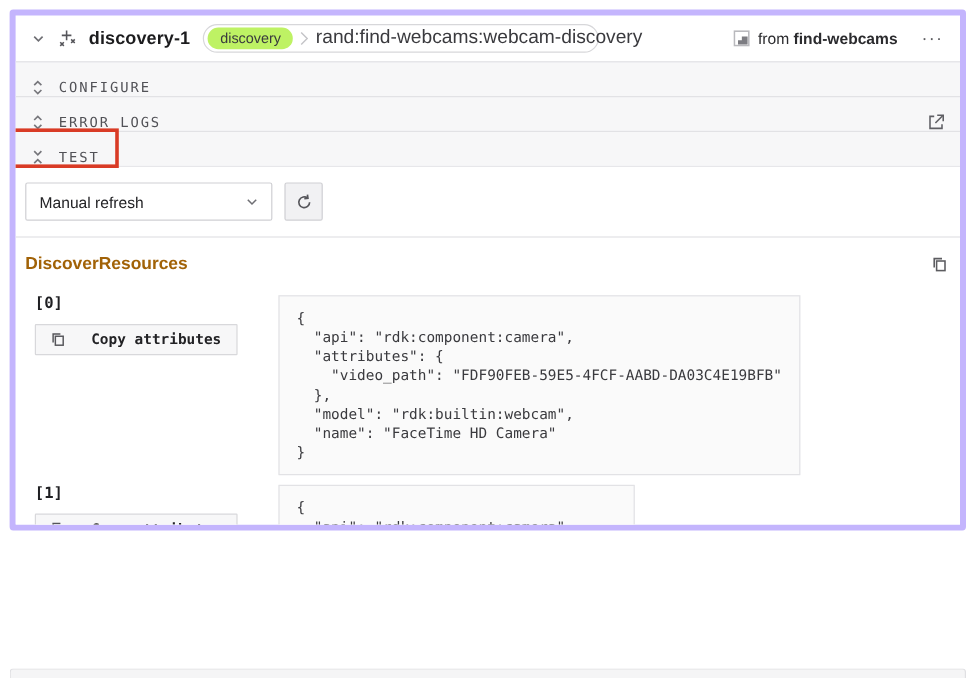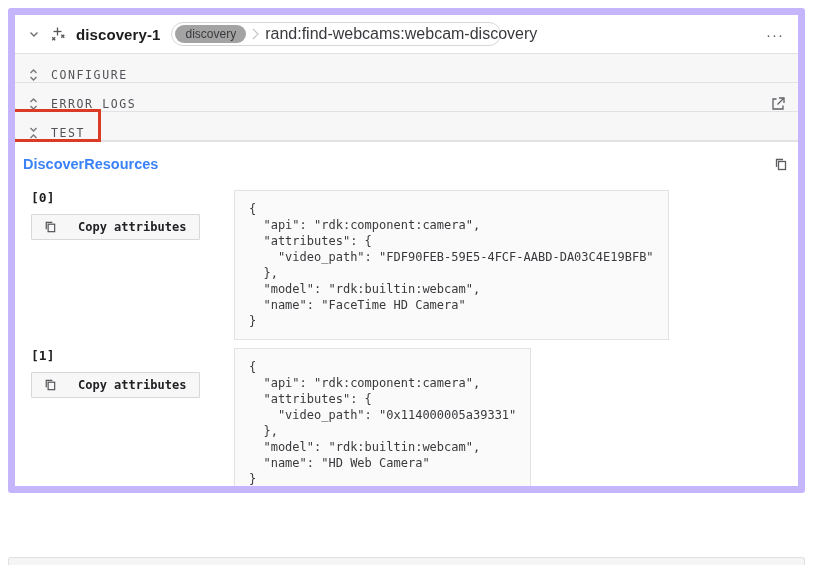--- a/index.html
+++ b/index.html
@@ -8,23 +8,23 @@
     position: relative;
     background: #ffffff;
     font-family: "Liberation Sans", sans-serif;
     color: #1c1c1c;
     overflow: hidden;
   }
 
   .card {
     position: absolute;
     left: 8px; top: 8px;
-    width: 797px; height: 485px;
+    width: 797px; height: 434px;
     background: #ffffff;
-    border: 7px solid #c4b5fd;
+    border: 5px solid #c4b5fd;
     border-radius: 3px;
     overflow: hidden;
   }
 
   
   .card-header {
     height: 38px;
     display: flex;
     align-items: center;
     padding: 0 12px;
@@ -50,21 +50,21 @@
     align-items: center;
     gap: 6px;
     border: 1px solid #d7d7da;
     border-radius: 999px;
     padding: 2px 11px 2px 3px;
     background: #fff;
     max-width: 330px;
     white-space: nowrap;
   }
   .badge-type {
-    background: #a3a3a3;
+    background: #bef264;
     border-radius: 999px;
     padding: 2px 10px;
     font-size: 12px;
     color: #3a3a3e;
   }
   .badge-sep { display: inline-flex; color: #c4c4c8; }
   .badge-model { font-size: 16px; color: #3a3a3e; }
   .hdr-spacer { flex: 1; }
   .from-wrap {
     display: inline-flex;
@@ -148,21 +148,21 @@
   .divider { border-top: 1px solid #e2e2e5; }
 
   .method-panel { padding: 10px 8px 0 8px; }
   .method-header {
     display: flex;
     align-items: center;
     justify-content: space-between;
     height: 24px;
     margin-bottom: 14px;
   }
-  .method-title { font-size: 14.5px; font-weight: 700; color: #3b82f6; }
+  .method-title { font-size: 14.5px; font-weight: 700; color: #a16207; }
   .copy-all-btn { color: #5c5c60; padding: 2px; }
 
   .result-row { display: flex; align-items: flex-start; margin-bottom: 8px; }
   .result-left { width: 211px; flex: 0 0 211px; padding-left: 8px; }
   .result-index {
     font-family: "DejaVu Sans Mono", "Liberation Mono", monospace;
     font-size: 13px;
     font-weight: 600;
     color: #1f1f22;
   }
@@ -229,20 +229,29 @@
     <span class="badge">
       <span class="badge-type">discovery</span>
       <span class="badge-sep">
         <svg width="7" height="12" viewBox="0 0 7 12" fill="none" stroke="currentColor" stroke-width="1.2">
             <polyline points="1,1 6,6 1,11"></polyline>
           </svg>
       </span>
       <span class="badge-model">rand:find-webcams:webcam-discovery</span>
     </span>
     <span class="hdr-spacer"></span>
+    <span class="from-wrap">
+      <span class="hdr-icon" style="margin-left:0;color:#8a8a8f;">
+        <svg width="14" height="14" viewBox="0 0 14 14">
+            <rect x="1" y="1" width="12" height="12" fill="none" stroke="#b9b9bd" stroke-width="1.3"></rect>
+            <path d="M12 12 H4 V8.5 H7.2 V5.5 H12 Z" fill="#7d7d82"></path>
+          </svg>
+      </span>
+      <span><span>from</span>&nbsp;<span class="from-module">find-webcams</span></span>
+    </span>
     <span class="icon-btn overflow-btn">···</span>
   </div>
 
   <div class="section-row">
     <span class="section-icon">
       <svg width="13" height="14" viewBox="0 0 13 14" fill="none" stroke="currentColor" stroke-width="1.4">
           <polyline points="3.5,5 6.5,2 9.5,5"></polyline>
           <polyline points="3.5,9 6.5,12 9.5,9"></polyline>
         </svg>
     </span>
@@ -272,20 +281,38 @@
           <polyline points="3.5,2 6.5,5 9.5,2"></polyline>
           <polyline points="3.5,12 6.5,9 9.5,12"></polyline>
         </svg>
     </span>
     <span class="section-label">TEST</span>
     <span class="test-highlight" style="border-color: rgb(217, 59, 38);"></span>
   </div>
 
   <div class="test-panel">
 
+    <div class="controls-row">
+      <div class="refresh-select">
+        <span>Manual refresh</span>
+        <span style="color:#6f6f74;display:inline-flex;">
+          <svg width="12" height="12" viewBox="0 0 12 12" fill="none" stroke="currentColor" stroke-width="1.3">
+              <polyline points="2.5,4.5 6,8 9.5,4.5"></polyline>
+            </svg>
+        </span>
+      </div>
+      <button class="refresh-btn">
+        <span>
+          <svg width="15" height="15" viewBox="0 0 15 15" fill="none" stroke="currentColor" stroke-width="1.4">
+            <path d="M12 7.5 A4.5 4.5 0 1 1 10.4 4.1"></path>
+            <polyline points="10.2,1.2 10.6,4.2 7.6,4.6" fill="none"></polyline>
+          </svg>
+        </span>
+      </button>
+    </div>
 
     <div class="divider"></div>
 
     <div class="method-panel">
       <div class="method-header">
         <span class="method-title">DiscoverResources</span>
         <span class="icon-btn copy-all-btn">
           <svg width="15" height="15" viewBox="0 0 15 15" fill="none" stroke="currentColor" stroke-width="1.3">
               <path d="M3.5 10 V2.5 H10"></path>
               <rect x="5.5" y="4.5" width="7" height="8"></rect>

